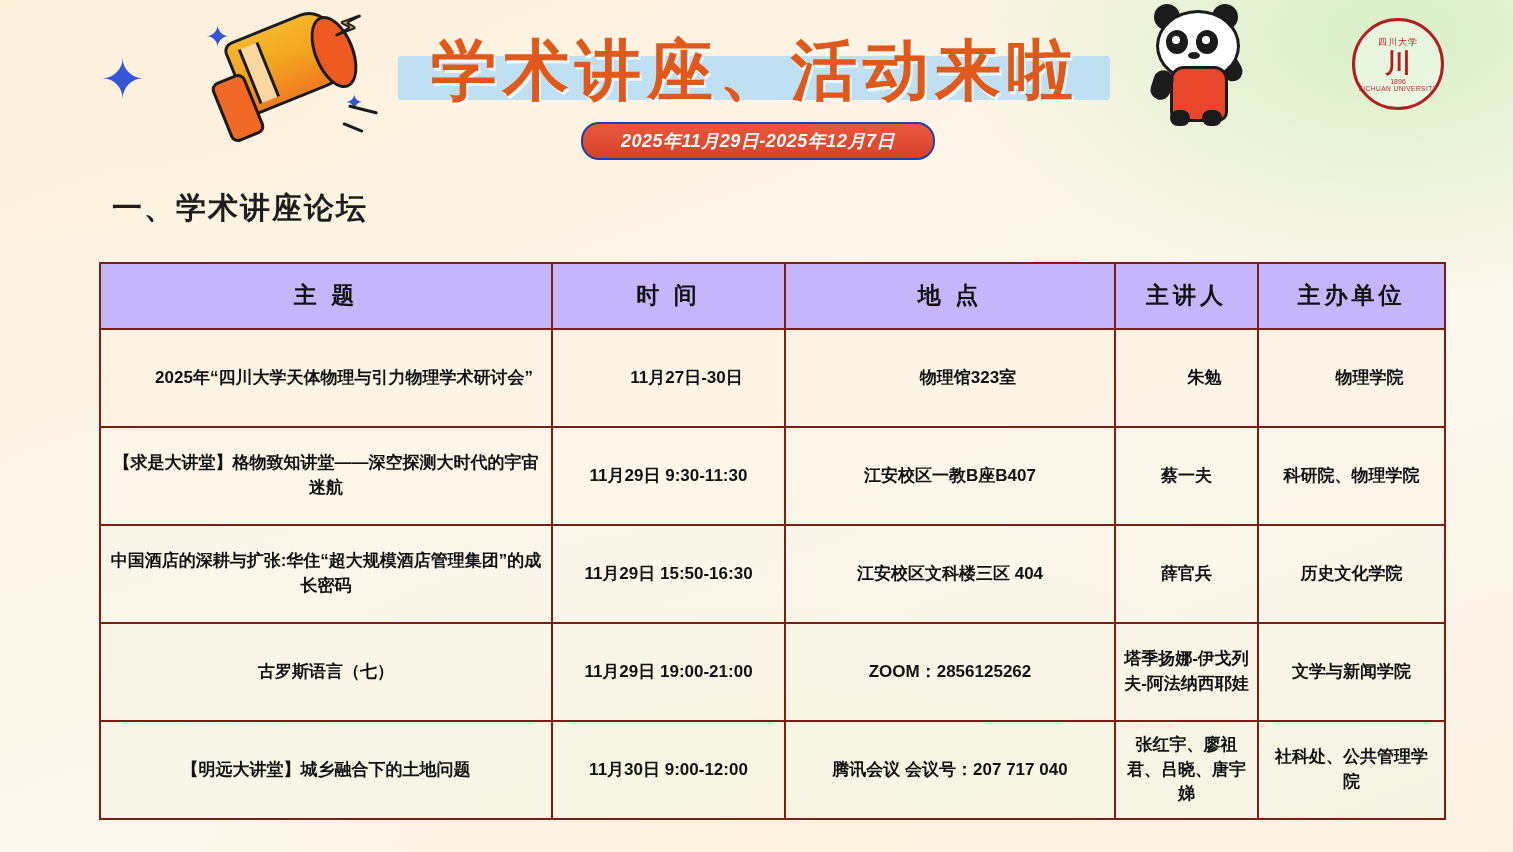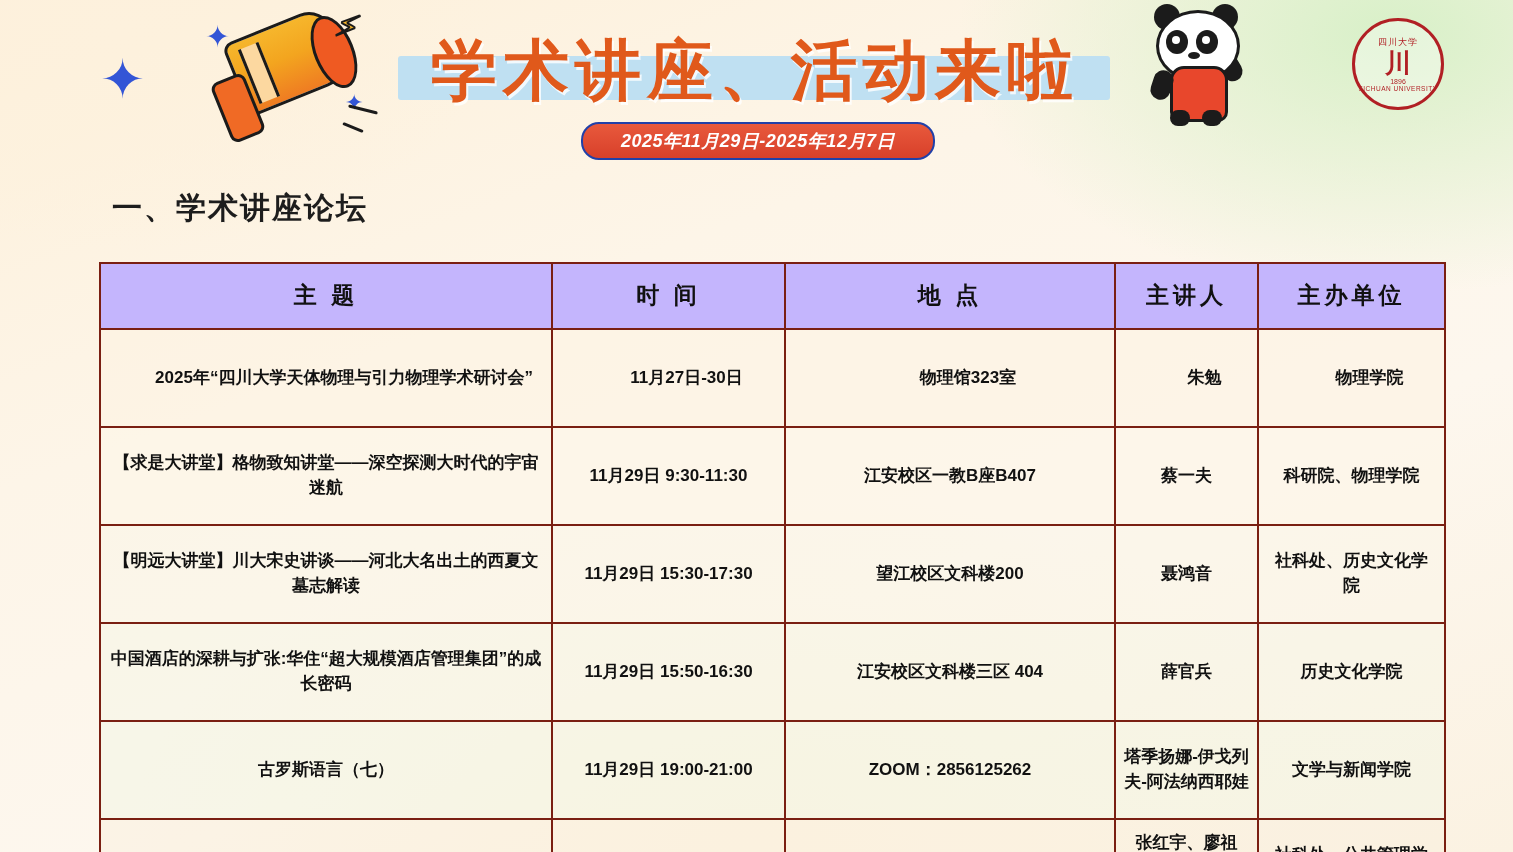--- a/index.html
+++ b/index.html
@@ -393,27 +393,20 @@
         <td>物理学院</td>
       </tr>
       <tr>
         <td>【求是大讲堂】格物致知讲堂——深空探测大时代的宇宙迷航</td>
         <td>11月29日 9:30-11:30</td>
         <td>江安校区一教B座B407</td>
         <td>蔡一夫</td>
         <td>科研院、物理学院</td>
       </tr>
       <tr>
-        <td>【明远大讲堂】川大宋史讲谈——河北大名出土的西夏文墓志解读</td>
-        <td>11月29日 15:30-17:30</td>
-        <td>望江校区文科楼200</td>
-        <td>聂鸿音</td>
-        <td>社科处、历史文化学院</td>
-      </tr>
-      <tr>
         <td>中国酒店的深耕与扩张:华住“超大规模酒店管理集团”的成长密码</td>
         <td>11月29日 15:50-16:30</td>
         <td>江安校区文科楼三区 404</td>
         <td>薛官兵</td>
         <td>历史文化学院</td>
       </tr>
       <tr>
         <td>古罗斯语言（七）</td>
         <td>11月29日 19:00-21:00</td>
         <td>ZOOM：2856125262</td>

